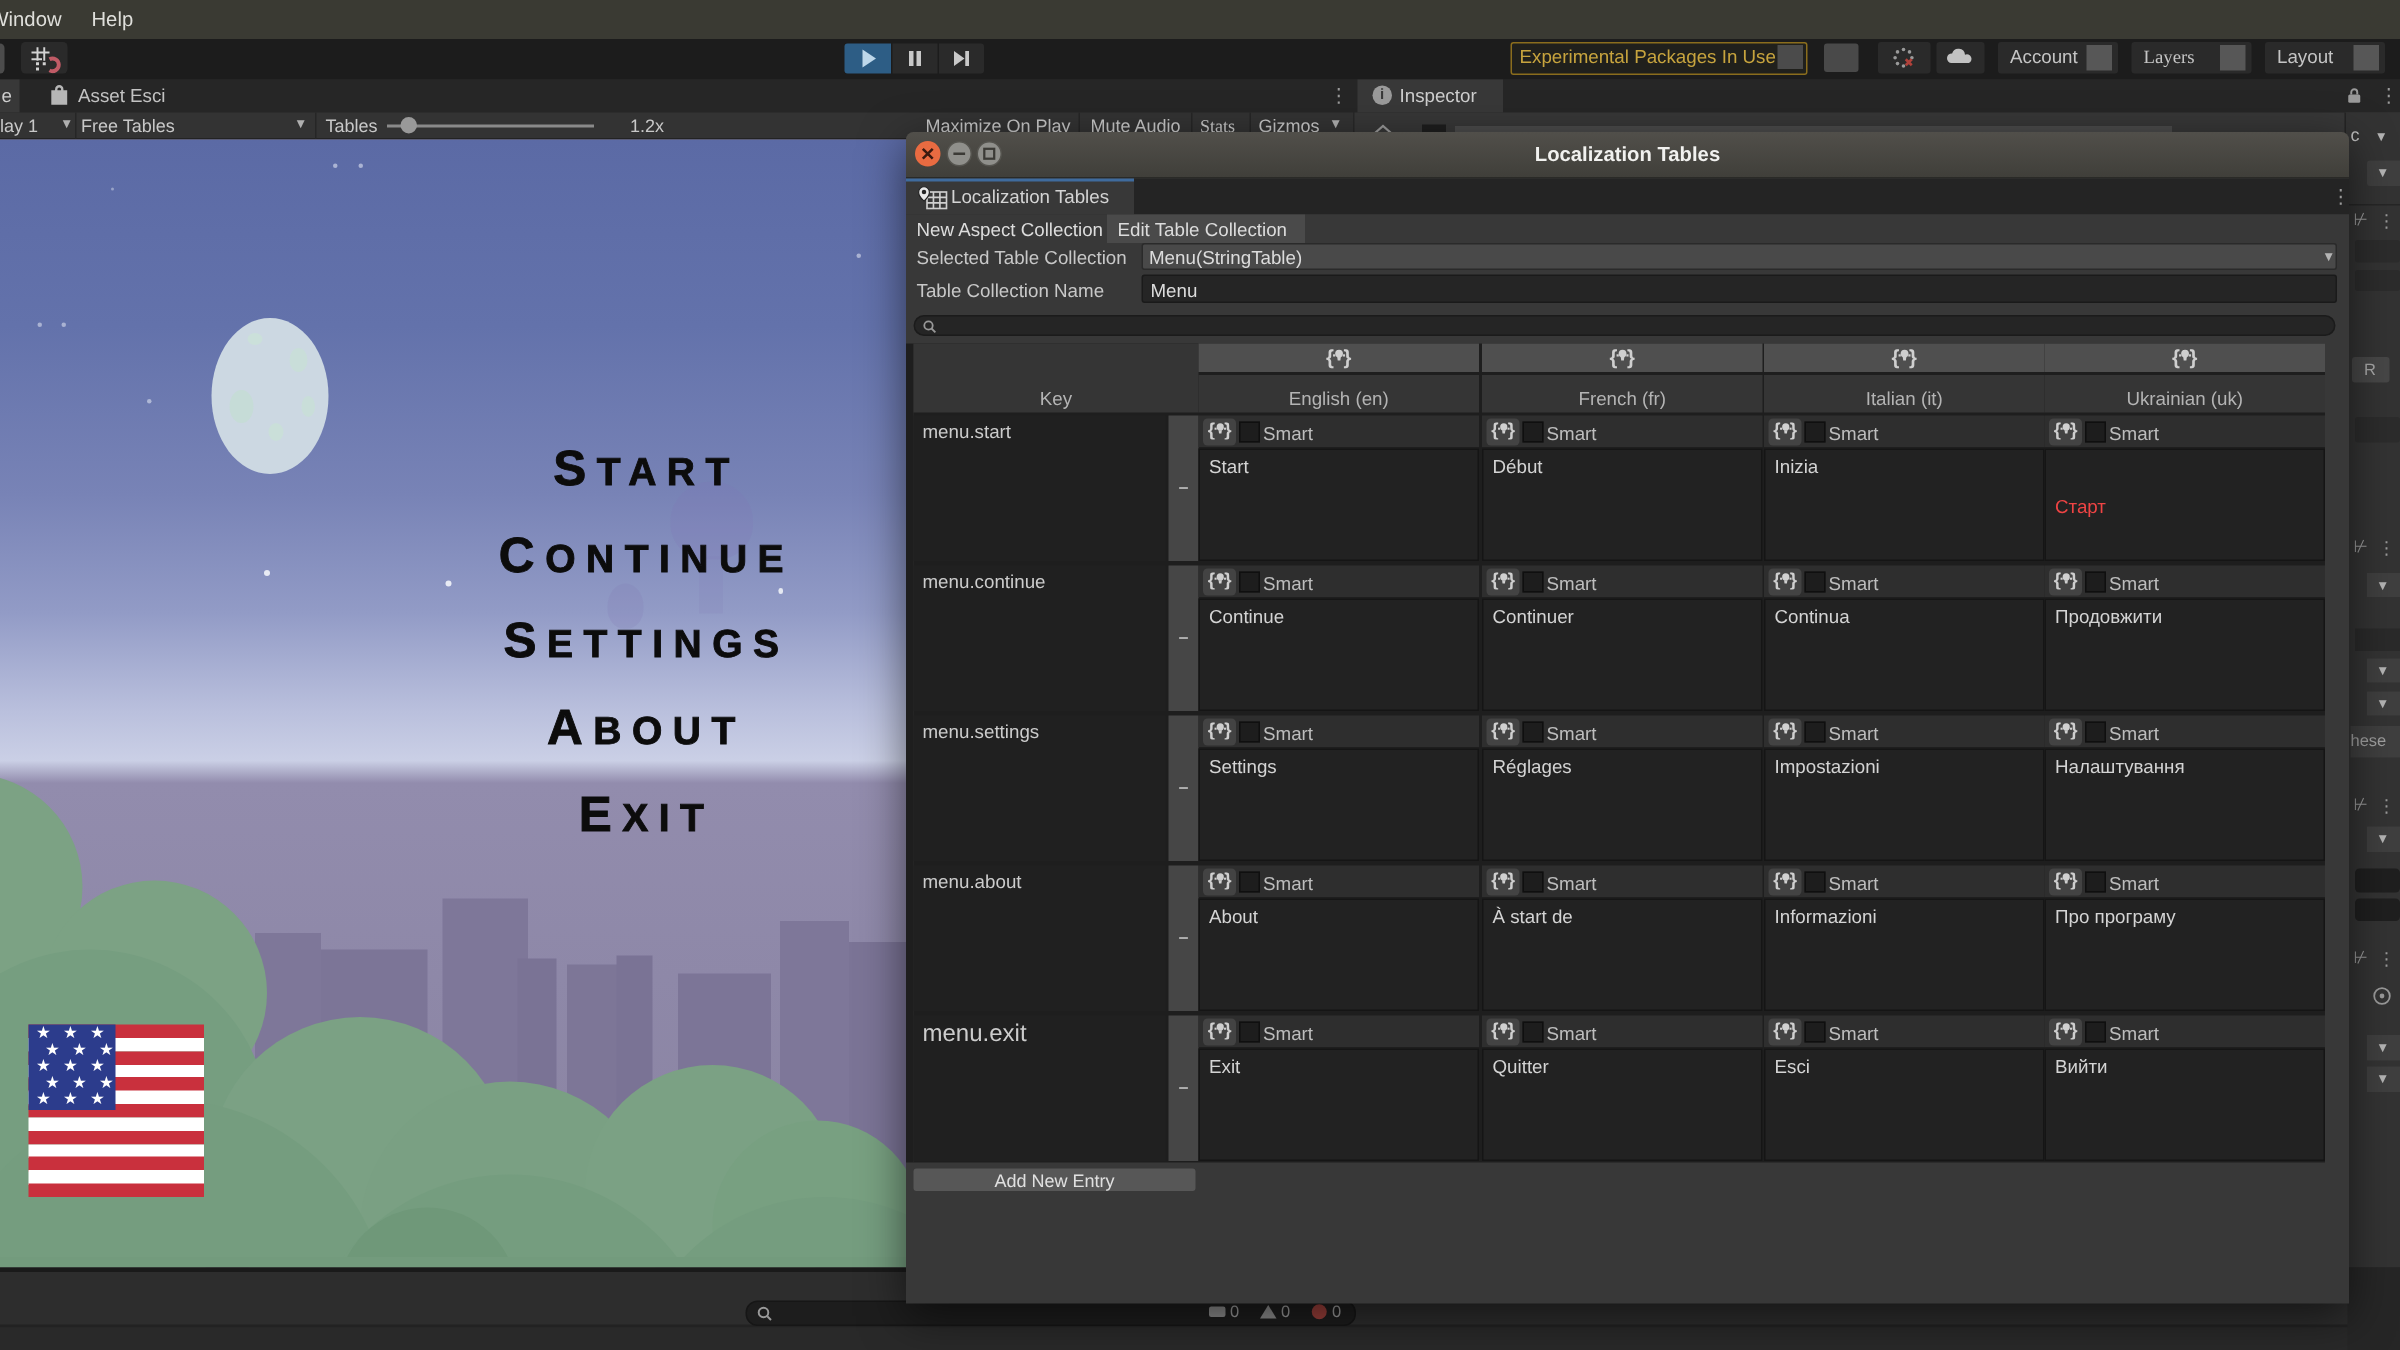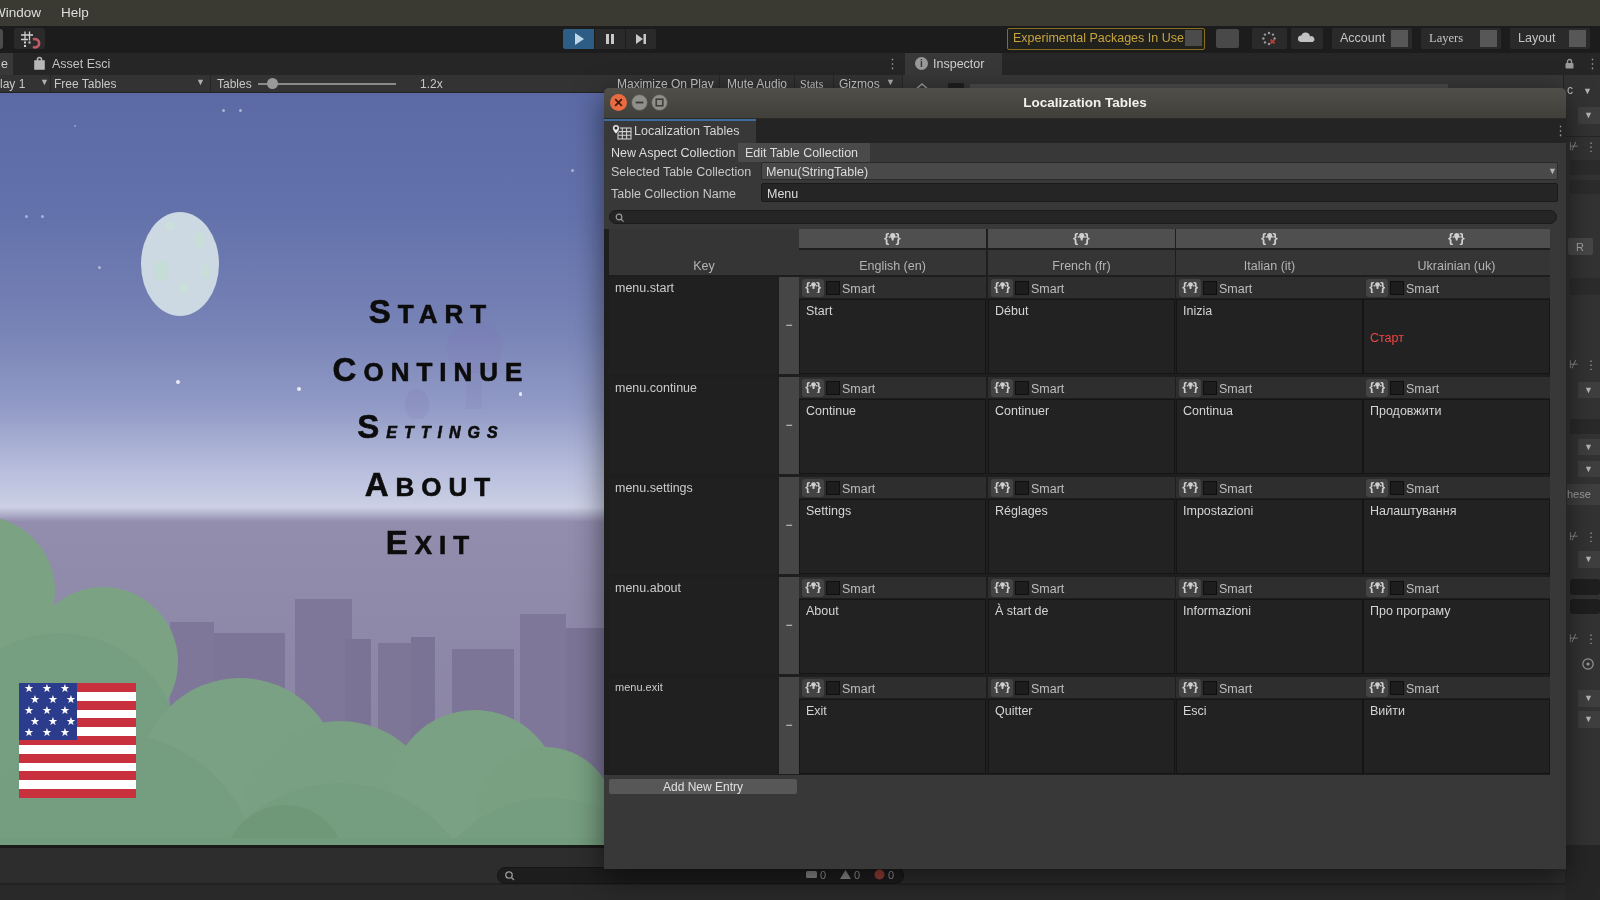--- a/index.html
+++ b/index.html
@@ -186,21 +186,21 @@
     <div class="abs" style="left:200px;top:690px;width:280px;height:280px;background:#759d7f;border-radius:50%;"></div>
     <div class="abs" style="left:420px;top:705px;width:260px;height:260px;background:#759d7f;border-radius:50%;"></div>
     <div class="abs" style="left:225px;top:712px;width:120px;height:120px;background:#6f9879;border-radius:50%;"></div>
     <div class="abs" style="left:0px;top:745px;width:902px;height:7px;background:#739b7d;"></div>
 
     <div class="txt menu" style="left:4px;top:200px;width:854px;text-align:center;">
       <span style="font-size:33px;">S</span><span style="font-size:26px;">TART</span></div>
     <div class="txt menu" style="left:4px;top:258px;width:854px;text-align:center;">
       <span style="font-size:33px;">C</span><span style="font-size:26px;">ONTINUE</span></div>
     <div class="txt menu" style="left:4px;top:315px;width:854px;text-align:center;">
-      <span style="font-size:33px;">S</span><span style="font-size:16px;font-style:italic;">ETTINGS</span></div>
+      <span style="font-size:33px;">S</span><span style="font-size:26px;">ETTINGS</span></div>
     <div class="txt menu" style="left:4px;top:373px;width:854px;text-align:center;">
       <span style="font-size:33px;">A</span><span style="font-size:26px;">BOUT</span></div>
     <div class="txt menu" style="left:4px;top:431px;width:854px;text-align:center;">
       <span style="font-size:33px;">E</span><span style="font-size:26px;">XIT</span></div>
 
     <div class="abs" id="flag" style="left:19px;top:590px;width:117px;height:115px;">
         <div class="abs" style="left:0;top:0px;width:117px;height:9.346153846153847px;background:#c9303d;"></div>
         <div class="abs" style="left:0;top:8.846153846153847px;width:117px;height:9.346153846153847px;background:#ffffff;"></div>
         <div class="abs" style="left:0;top:17.692307692307693px;width:117px;height:9.346153846153847px;background:#c9303d;"></div>
         <div class="abs" style="left:0;top:26.53846153846154px;width:117px;height:9.346153846153847px;background:#ffffff;"></div>
@@ -611,21 +611,21 @@
             <rect x="4.7" y="6.1" width="1.4" height="1.4" fill="#cfcfcf"></rect>
             <rect x="11" y="6.1" width="1.4" height="1.4" fill="#cfcfcf"></rect>
             <circle cx="8.5" cy="5.6" r="2.4" fill="#cfcfcf"></circle>
             <path d="M7.4 7.8 L9.6 7.8 L9.3 10 L7.7 10 Z" fill="#cfcfcf"></path>
           </svg></div>
         <div class="abs" style="left:781px;top:352px;width:14px;height:14px;background:#1d1d1d;border:1px solid #0f0f0f;box-sizing:border-box;"></div>
         <div class="txt" style="left:797px;top:353px;font-size:12.5px;color:#bdbdbd;">Smart</div>
         <div class="abs" style="left:754px;top:370px;width:187px;height:75px;background:#222222;border:1px solid #151515;box-sizing:border-box;"></div>
         <div class="txt" style="left:761px;top:375px;font-size:12.5px;color:#d4d4d4;">Про програму</div>
         <div class="abs" style="left:0;top:448px;width:168px;height:97px;background:#202020;"></div>
-        <div class="txt" style="left:6px;top:452px;font-size:11px;color:#cccccc;">menu.exit</div>
+        <div class="txt" style="left:6px;top:452px;font-size:16px;color:#cccccc;">menu.exit</div>
         <div class="abs" style="left:170px;top:448px;width:20px;height:97px;background:#464646;"></div>
         <div class="txt" style="left:170px;top:489px;width:20px;text-align:center;font-size:12px;color:#dddddd;">−</div>
         <div class="abs" style="left:190px;top:448px;width:187px;height:21px;background:#2e2e2e;"></div>
         <div class="abs" style="left:193px;top:450px;width:22px;height:18px;background:#434343;border-radius:3px;text-align:center;"><svg width="17" height="14" viewBox="0 0 17 14">
             <text x="0.2" y="11.6" font-size="12.5" font-weight="700" fill="#cfcfcf" font-family="Liberation Sans">{</text>
             <text x="11.2" y="11.6" font-size="12.5" font-weight="700" fill="#cfcfcf" font-family="Liberation Sans">}</text>
             <rect x="4.7" y="6.1" width="1.4" height="1.4" fill="#cfcfcf"></rect>
             <rect x="11" y="6.1" width="1.4" height="1.4" fill="#cfcfcf"></rect>
             <circle cx="8.5" cy="5.6" r="2.4" fill="#cfcfcf"></circle>
             <path d="M7.4 7.8 L9.6 7.8 L9.3 10 L7.7 10 Z" fill="#cfcfcf"></path>

